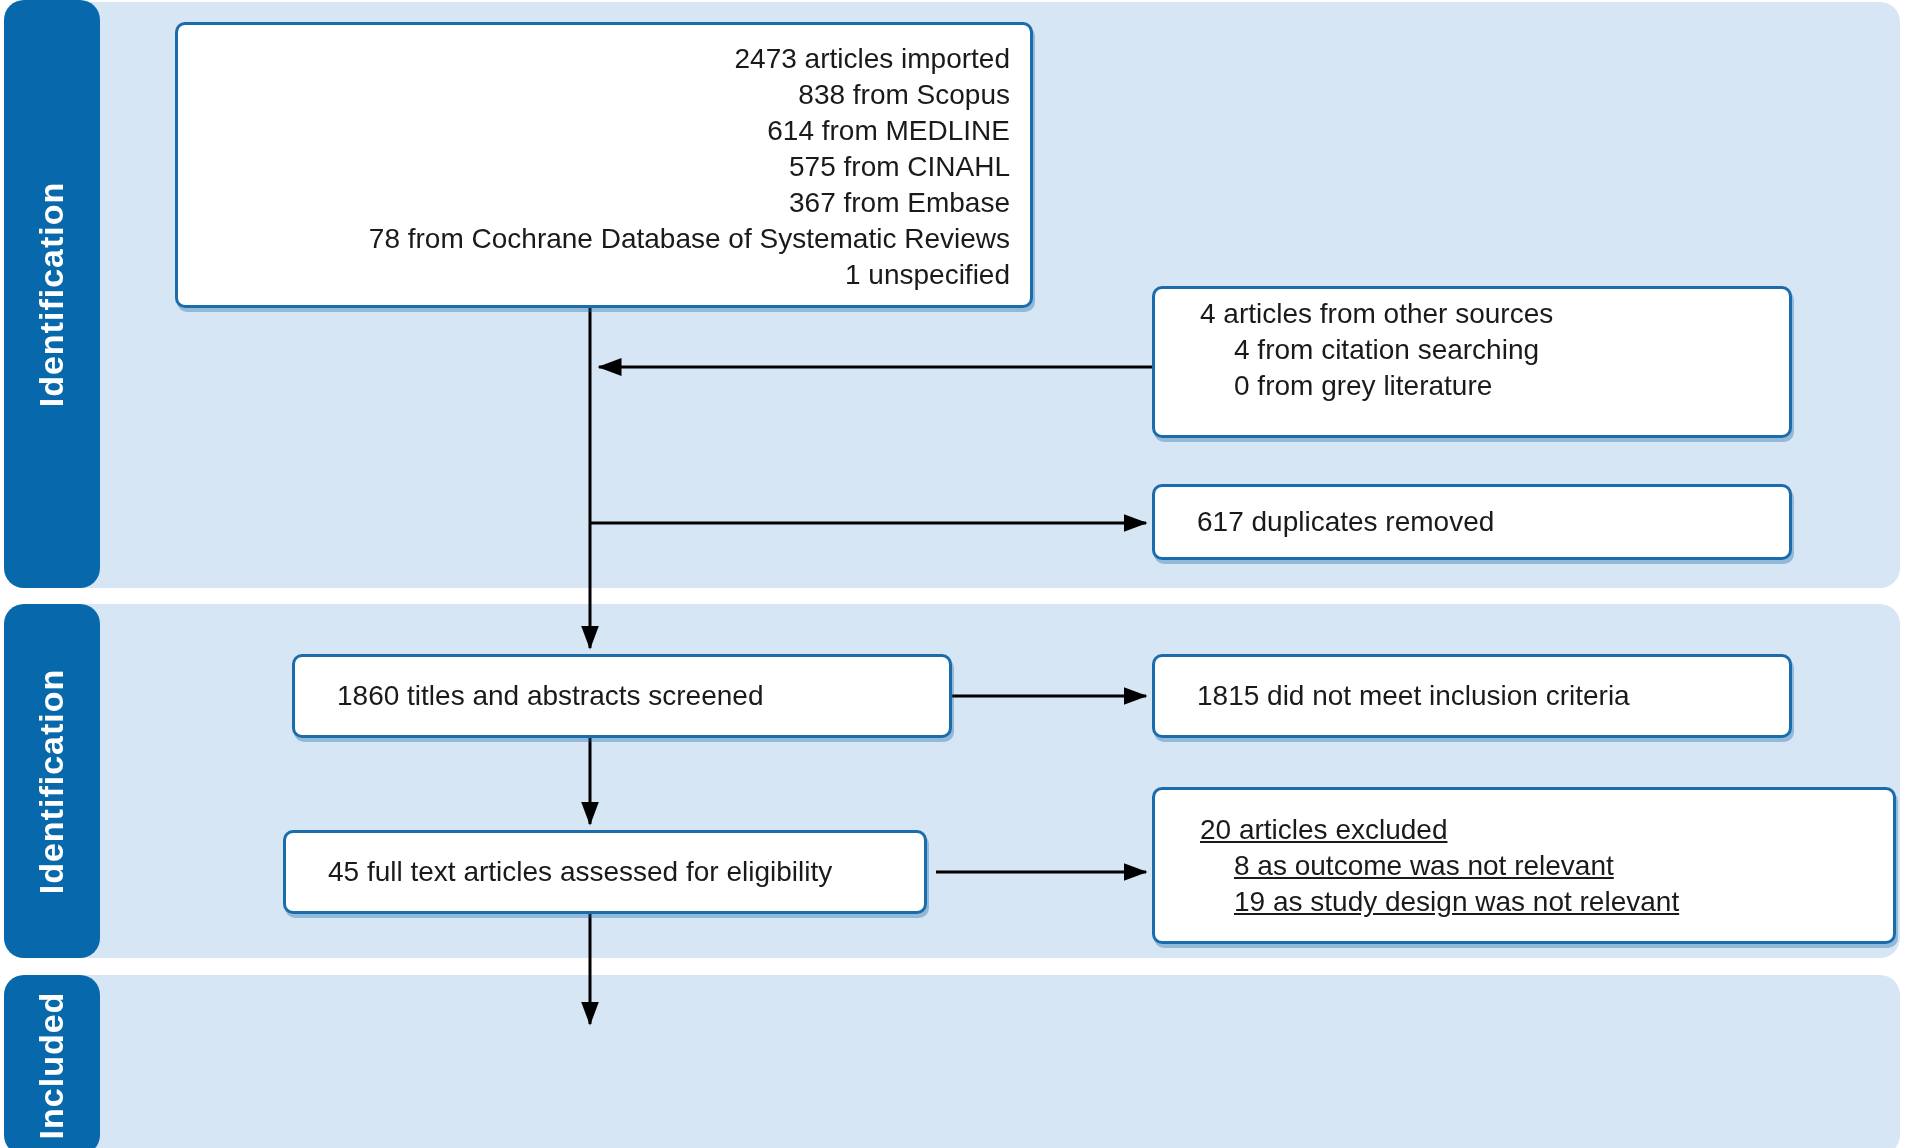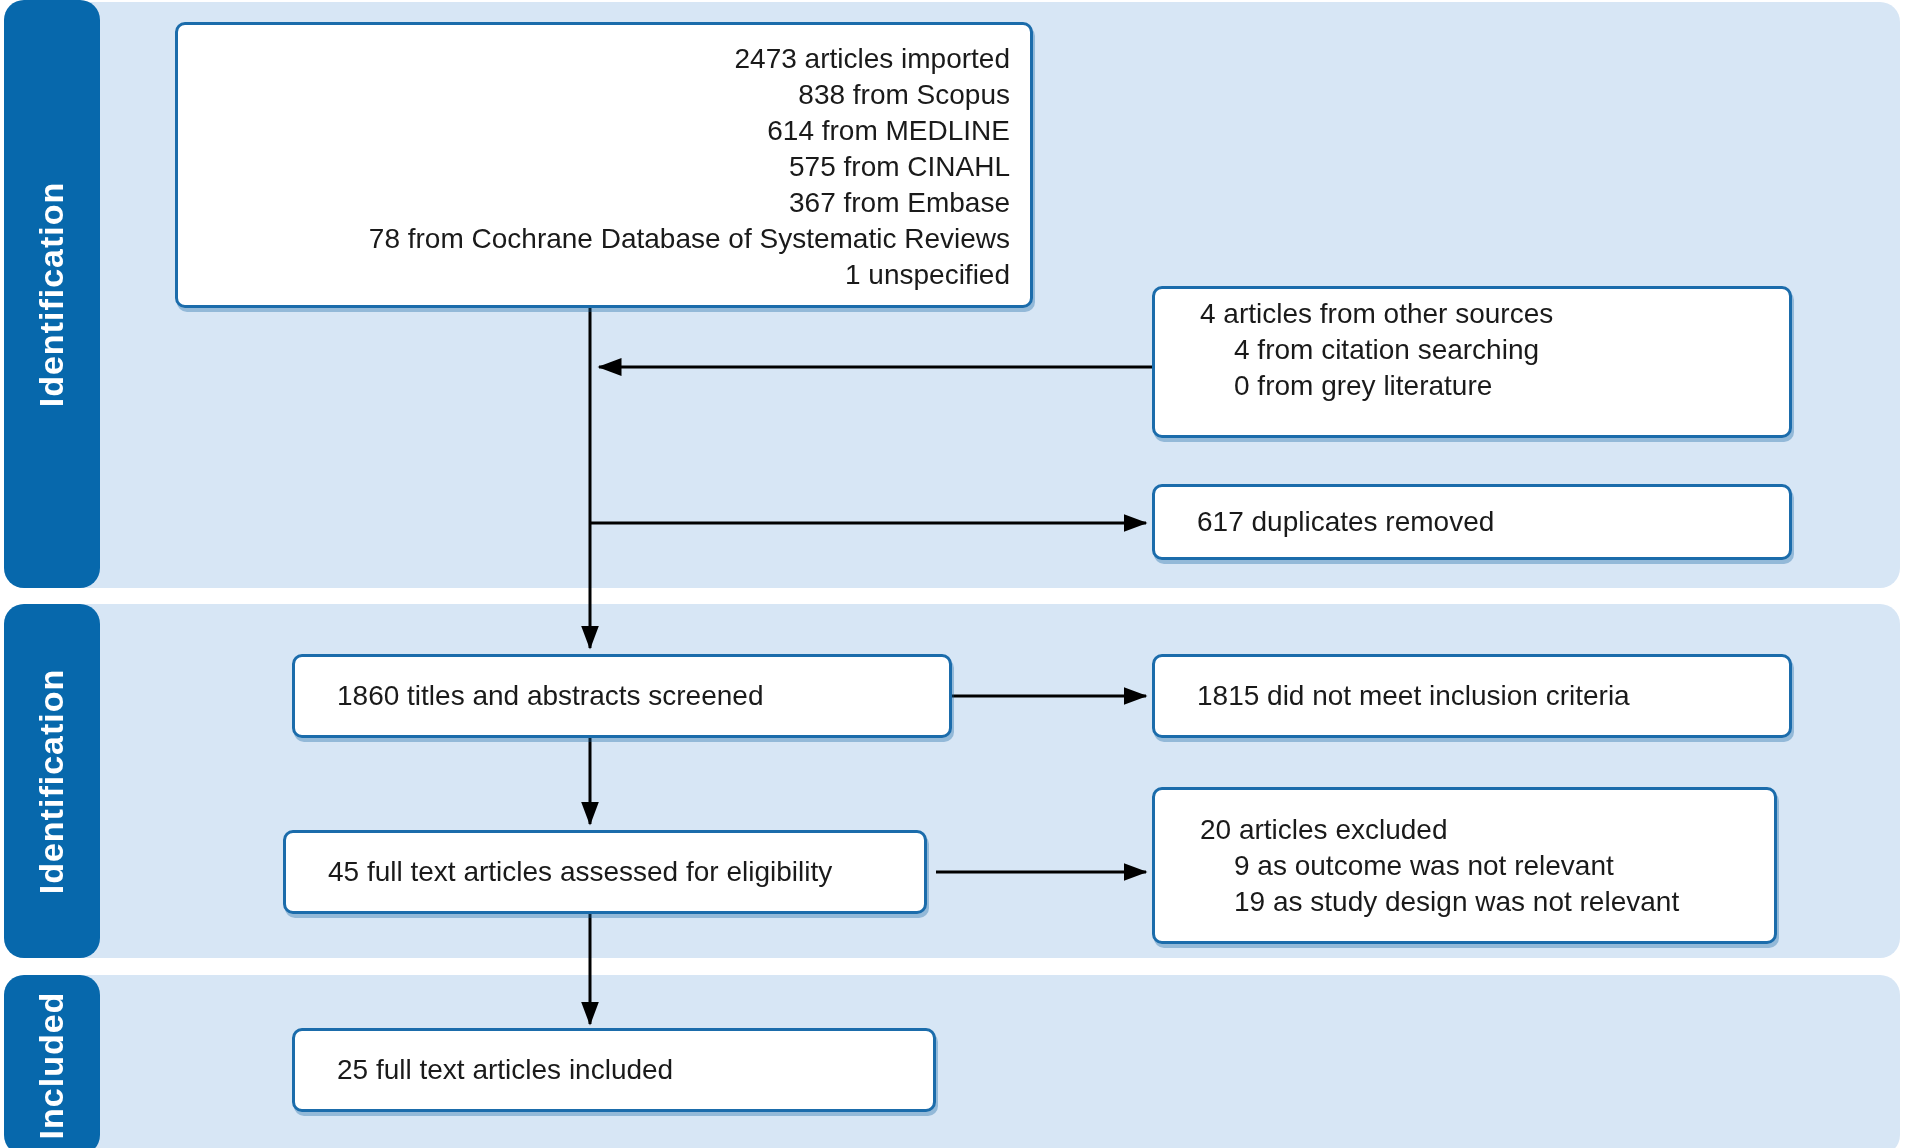--- a/index.html
+++ b/index.html
@@ -58,21 +58,21 @@
     box-shadow:2px 4px 0 rgba(21,99,163,0.35);
     z-index:4;
     font-size:28px;
     line-height:36px;
   }
   .box-a{left:175px;top:22px;width:858px;height:286px;padding:16px 20px 0 36px;text-align:right;}
   .box-b{left:1152px;top:286px;width:640px;height:152px;padding:7px 20px 0 45px;}
   .box-c{left:1152px;top:484px;width:640px;height:76px;}
   .box-d{left:292px;top:654px;width:660px;height:84px;}
   .box-e{left:1152px;top:654px;width:640px;height:84px;}
-  .box-f{left:1152px;top:787px;width:625px;height:157px;padding:22px 20px 0 45px;}
+  .box-f{left:1152px;top:787px;width:744px;height:157px;padding:22px 20px 0 45px;text-decoration:underline;}
   .box-g{left:283px;top:830px;width:644px;height:84px;text-align:center;}
   .box-h{left:292px;top:1028px;width:644px;height:84px;}
   .single{display:flex;align-items:center;padding:0 8px 0 42px;}
   .box .items div{margin-left:34px;}
   .box-a .items div{margin-left:38px;}
 </style>
 </head>
 <body>
 
 <div class="canvas">
@@ -134,26 +134,23 @@
     <div>1860 titles and abstracts screened</div>
   </div>
 
   <div class="box box-e single">
     <div>1815 did not meet inclusion criteria</div>
   </div>
 
   <div class="box box-f">
     <div>20 articles excluded</div>
     <div class="items">
-      <div>9 as outcome was not relevant</div>
+      <div>8 as outcome was not relevant</div>
       <div>19 as study design was not relevant</div>
     </div>
   </div>
 
   <div class="box box-g single">
     <div>45 full text articles assessed for eligibility</div>
   </div>
 
-  <div class="box box-h single">
-    <div>25 full text articles included</div>
-  </div>
 
 </div>
 
 </body></html>

